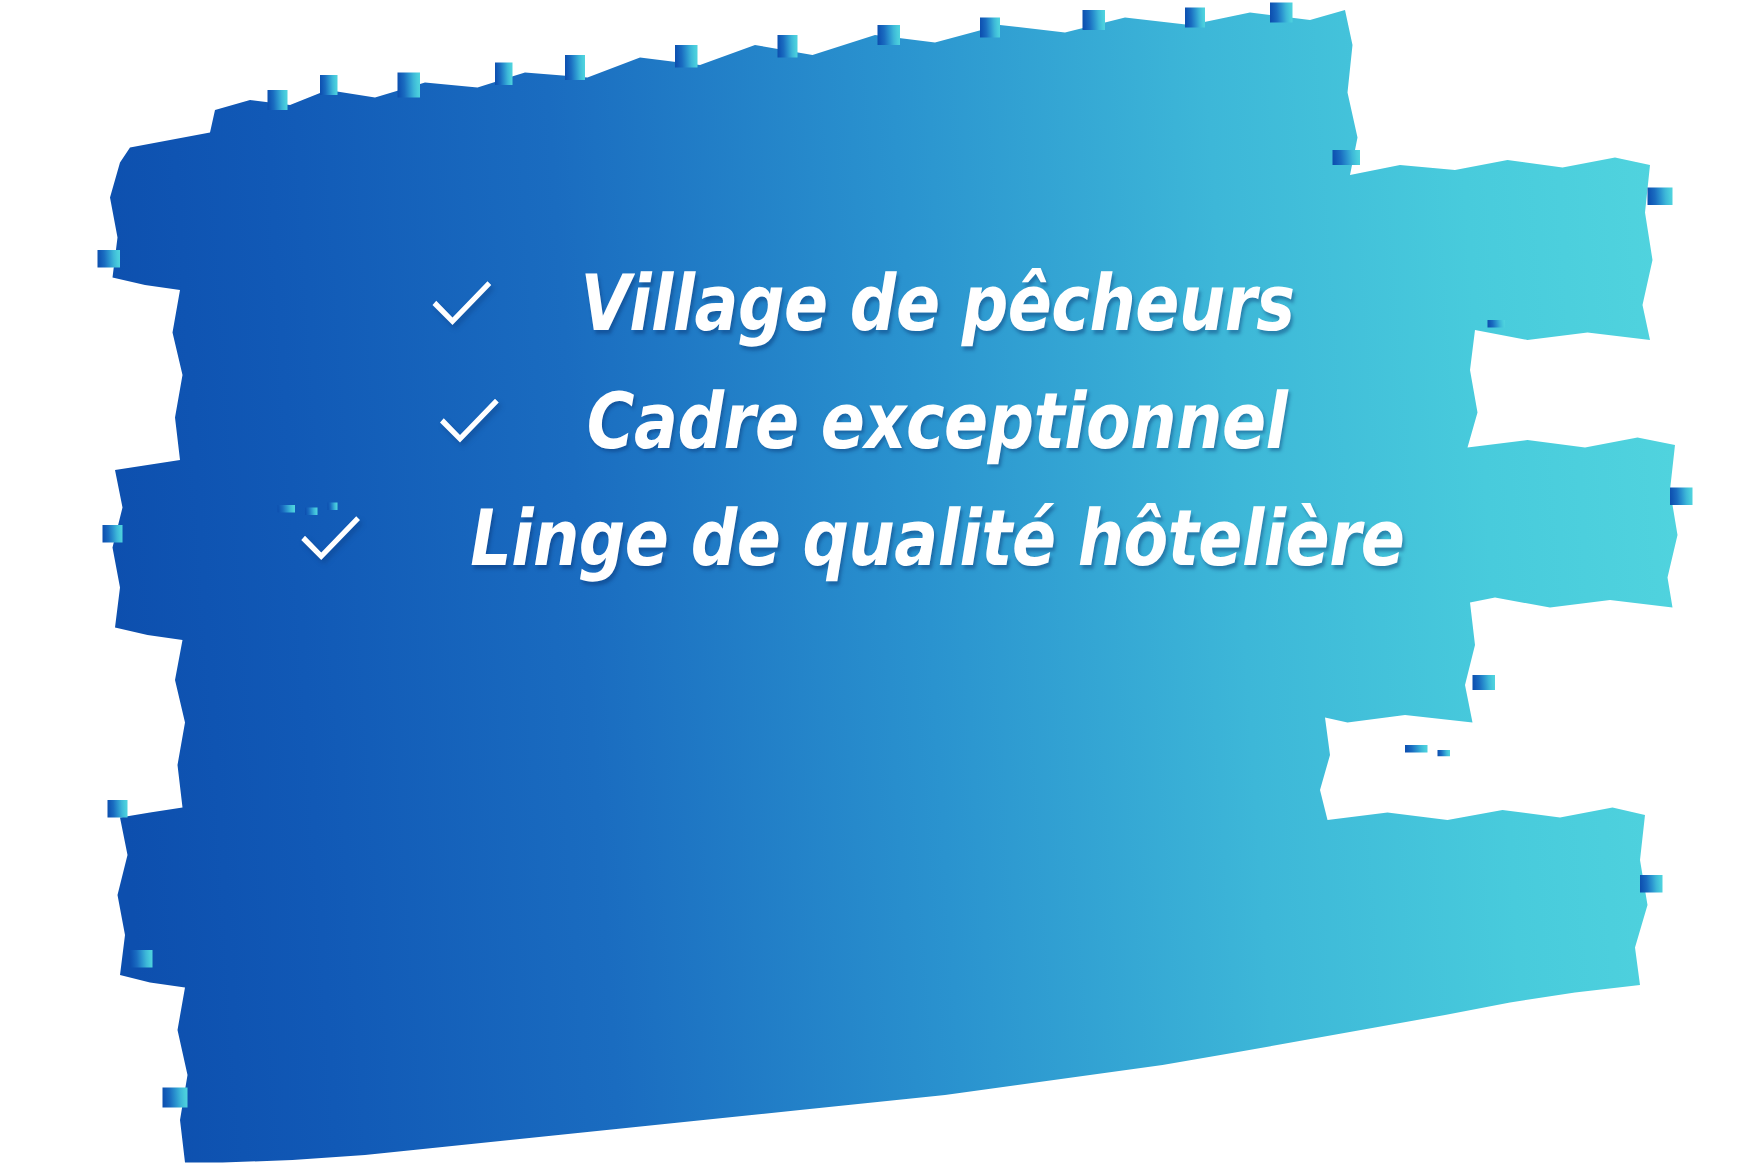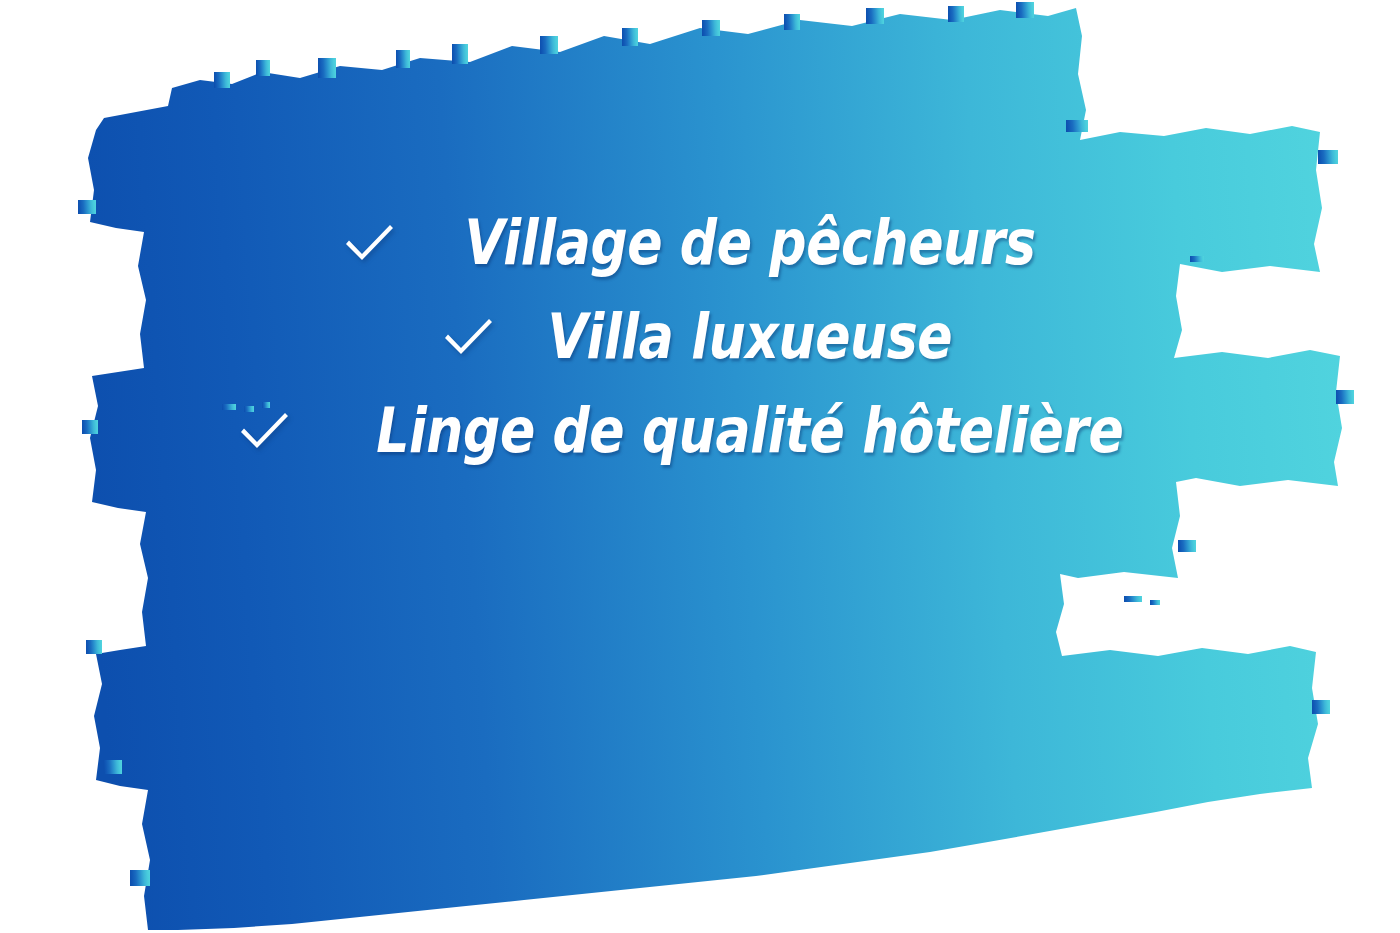--- a/index.html
+++ b/index.html
@@ -166,31 +166,31 @@
 
     <div class="feature-row">
       <span class="check-icon">
         <svg viewBox="0 0 56 56">
             <path d="M6 27 L9 23.5 L22 37 L50 8 L53 11 L22 43 Z" fill="#ffffff"></path>
           </svg>
       </span>
       <span class="feature-label">Village de pêcheurs</span>
     </div>
 
-
-
-
     <div class="feature-row">
       <span class="check-icon">
         <svg viewBox="0 0 56 56">
             <path d="M6 27 L9 23.5 L22 37 L50 8 L53 11 L22 43 Z" fill="#ffffff"></path>
           </svg>
       </span>
-      <span class="feature-label">Villa luxueuse</span>
+      <span class="feature-label">Cadre exceptionnel</span>
     </div>
+
+
+
 
     <div class="feature-row">
       <span class="check-icon">
         <svg viewBox="0 0 56 56">
             <path d="M6 27 L9 23.5 L22 37 L50 8 L53 11 L22 43 Z" fill="#ffffff"></path>
           </svg>
       </span>
       <span class="feature-label">Linge de qualité hôtelière</span>
     </div>
 

